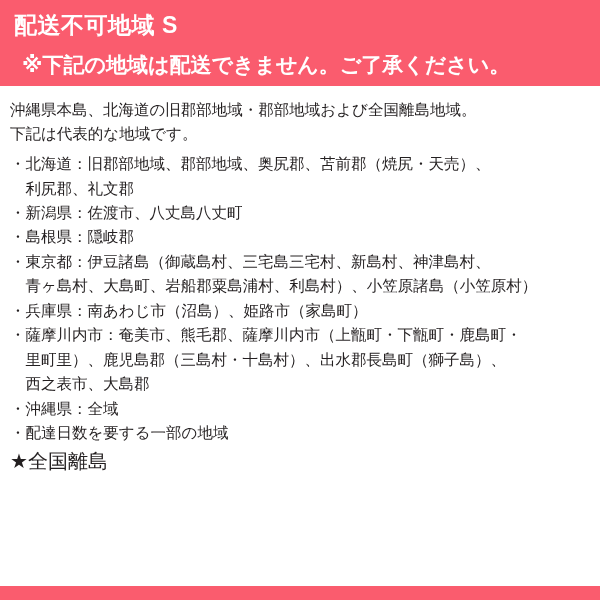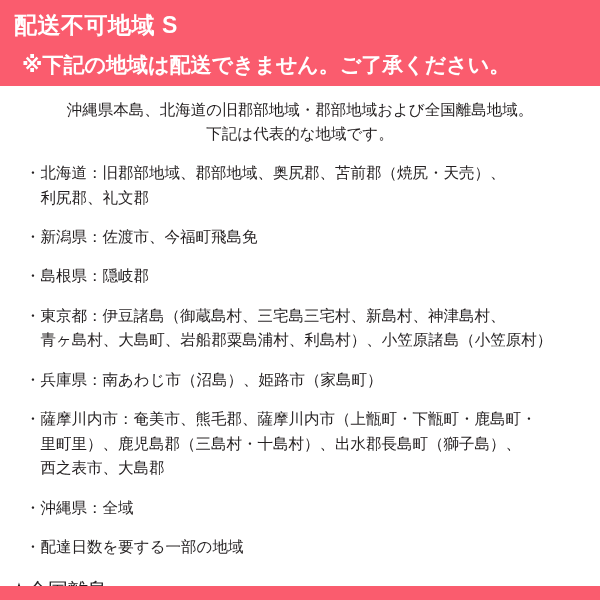--- a/index.html
+++ b/index.html
@@ -47,35 +47,34 @@
   }
   
   .body {
     padding: 12px 10px 0 10px;
     box-sizing: border-box;
   }
   .intro {
     font-size: 15.5px;
     line-height: 1.55;
     margin: 0 0 6px 0;
-    text-align: center;
   }
   .intro-line {
     display: block;
     white-space: nowrap;
   }
   .list {
     margin: 0;
     padding: 0;
     list-style: none;
   }
   .item {
     font-size: 15.5px;
     line-height: 1.58;
-    margin: 15px;
+    margin: 0;
     padding: 0;
   }
   .item-line {
     display: block;
     white-space: nowrap;
   }
   .item-line.indent0 { padding-left: 0; }
   .star-item {
     font-size: 20px;
     line-height: 1.58;
@@ -108,21 +107,21 @@
     </div>
 
     <ul class="list">
 
       <li class="item">
         <span class="item-line indent0">・北海道：旧郡部地域、郡部地域、奥尻郡、苫前郡（焼尻・天売）、</span>
         <span class="item-line indent0">　利尻郡、礼文郡</span>
       </li>
 
       <li class="item">
-        <span class="item-line indent0">・新潟県：佐渡市、今福町飛島免</span>
+        <span class="item-line indent0">・新潟県：佐渡市、八丈島八丈町</span>
       </li>
 
       <li class="item">
         <span class="item-line indent0">・島根県：隠岐郡</span>
       </li>
 
       <li class="item">
         <span class="item-line indent0">・東京都：伊豆諸島（御蔵島村、三宅島三宅村、新島村、神津島村、</span>
         <span class="item-line indent0">　青ヶ島村、大島町、岩船郡粟島浦村、利島村）、小笠原諸島（小笠原村）</span>
       </li>

